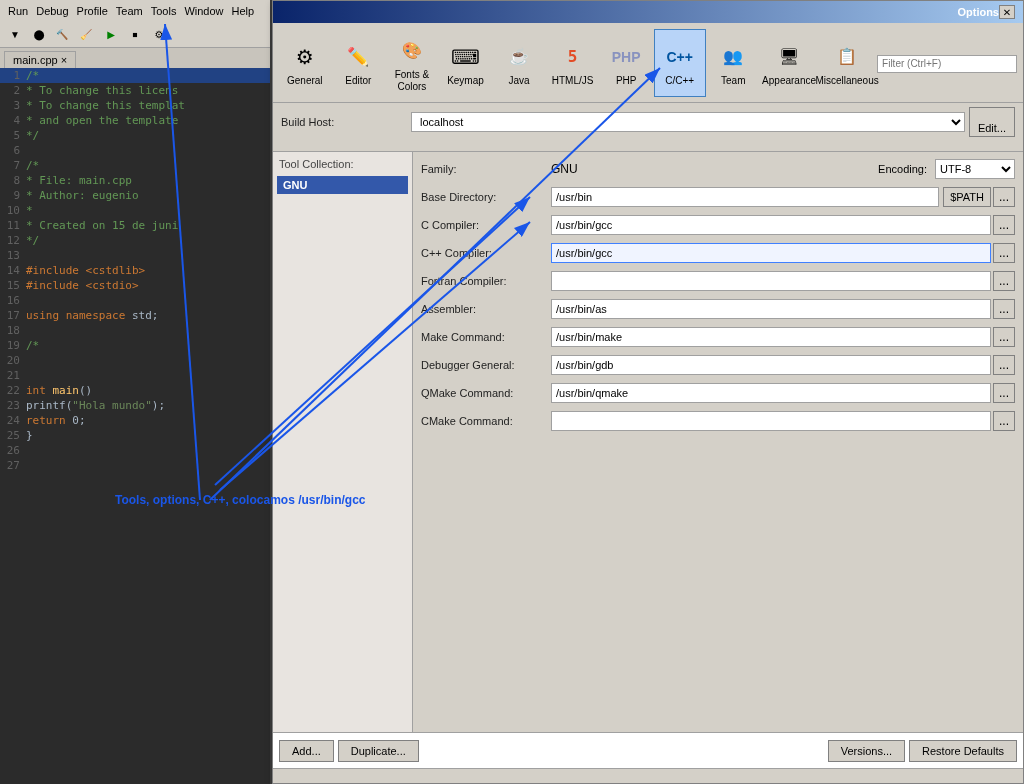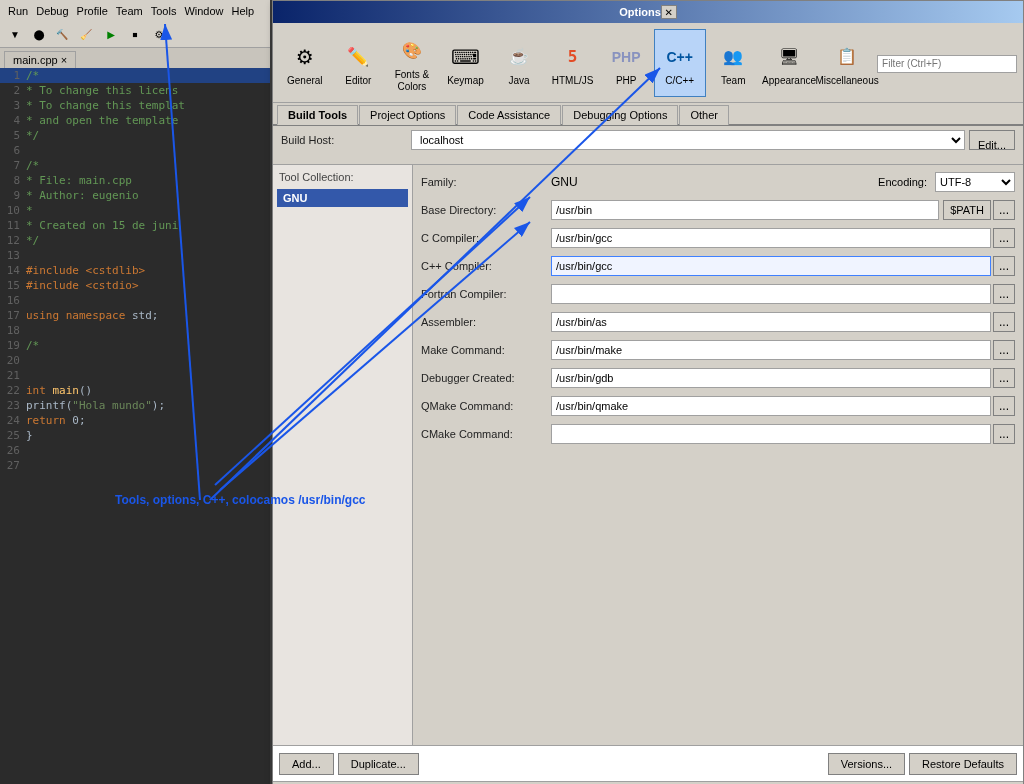--- a/index.html
+++ b/index.html
@@ -108,21 +108,21 @@
       background: #d4d0c8;
       border: 1px solid #808080;
       box-shadow: 2px 2px 8px rgba(0,0,0,0.4);
     }
 
     .dialog-titlebar {
       background: linear-gradient(to right, #0a246a, #a6caf0);
       color: white;
       padding: 4px 8px;
       display: flex;
-      justify-content: center;
+      justify-content: flex-end;
       align-items: center;
       height: 22px;
     }
 
     .dialog-title {
       font-size: 11px;
       font-weight: bold;
     }
 
     .title-close {
@@ -270,21 +270,21 @@
       flex: 1;
       height: 20px;
       font-size: 11px;
       border: 1px solid #a0a0a0;
       background: white;
       padding: 1px 4px;
     }
 
     .edit-btn {
       margin-left: 4px;
-      padding: 8px 8px;
+      padding: 14px 8px;
       font-size: 11px;
       background: #d4d0c8;
       border: 1px solid #808080;
       cursor: pointer;
       height: 20px;
     }
 
     .text-input {
       width: 100%;
       height: 20px;
@@ -575,27 +575,20 @@
       <div class="icon-item">
         <div class="icon-img" style="font-size:16px;">📋</div>
         <div class="icon-label">Miscellaneous</div>
       </div>
 
       <div style="margin-left:auto; display:flex; align-items:flex-start; padding-top:2px;">
         <input class="search-input" type="text" placeholder="Filter (Ctrl+F)" style="">
       </div>
     </div>
 
-    <div class="tab-bar">
-      <div class="tab active">Build Tools</div>
-      <div class="tab">Project Options</div>
-      <div class="tab">Code Assistance</div>
-      <div class="tab">Debugging Options</div>
-      <div class="tab">Other</div>
-    </div>
 
     <div style="background:#d4d0c8; padding: 4px 8px; border-bottom: 1px solid #a0a0a0;">
       <div class="build-host-row">
         <span class="form-label">Build Host:</span>
         <select class="build-host-combo">
           <option>localhost</option>
         </select>
         <button class="edit-btn">Edit...</button>
       </div>
     </div>
@@ -664,21 +657,21 @@
 
         <div class="form-row">
           <span class="form-label">Make Command:</span>
           <div class="input-with-btn">
             <input class="text-input" type="text" value="/usr/bin/make" style="">
             <button class="dots-btn">...</button>
           </div>
         </div>
 
         <div class="form-row">
-          <span class="form-label">Debugger Created:</span>
+          <span class="form-label">Debugger General:</span>
           <div class="input-with-btn">
             <input class="text-input" type="text" value="/usr/bin/gdb" style="">
             <button class="dots-btn">...</button>
           </div>
         </div>
 
         <div class="form-row">
           <span class="form-label">QMake Command:</span>
           <div class="input-with-btn">
             <input class="text-input" type="text" value="/usr/bin/qmake" style="">

